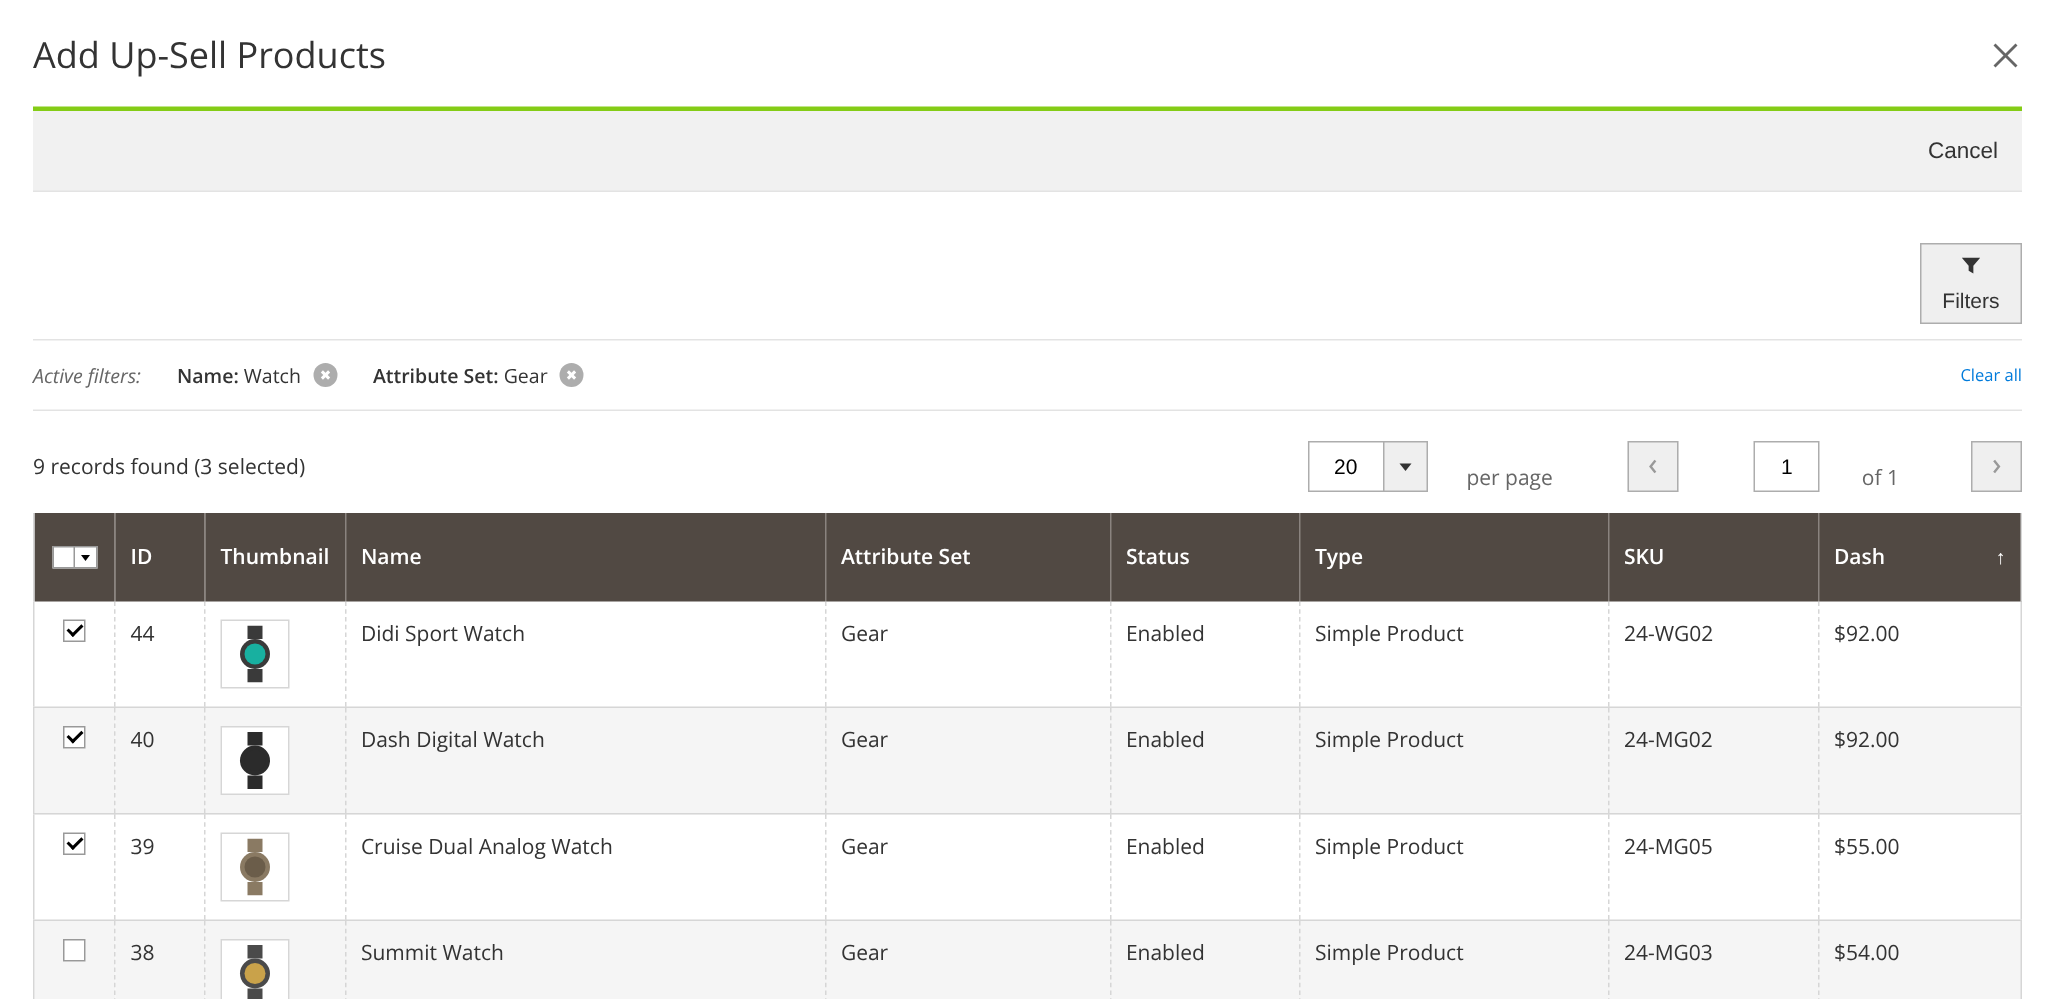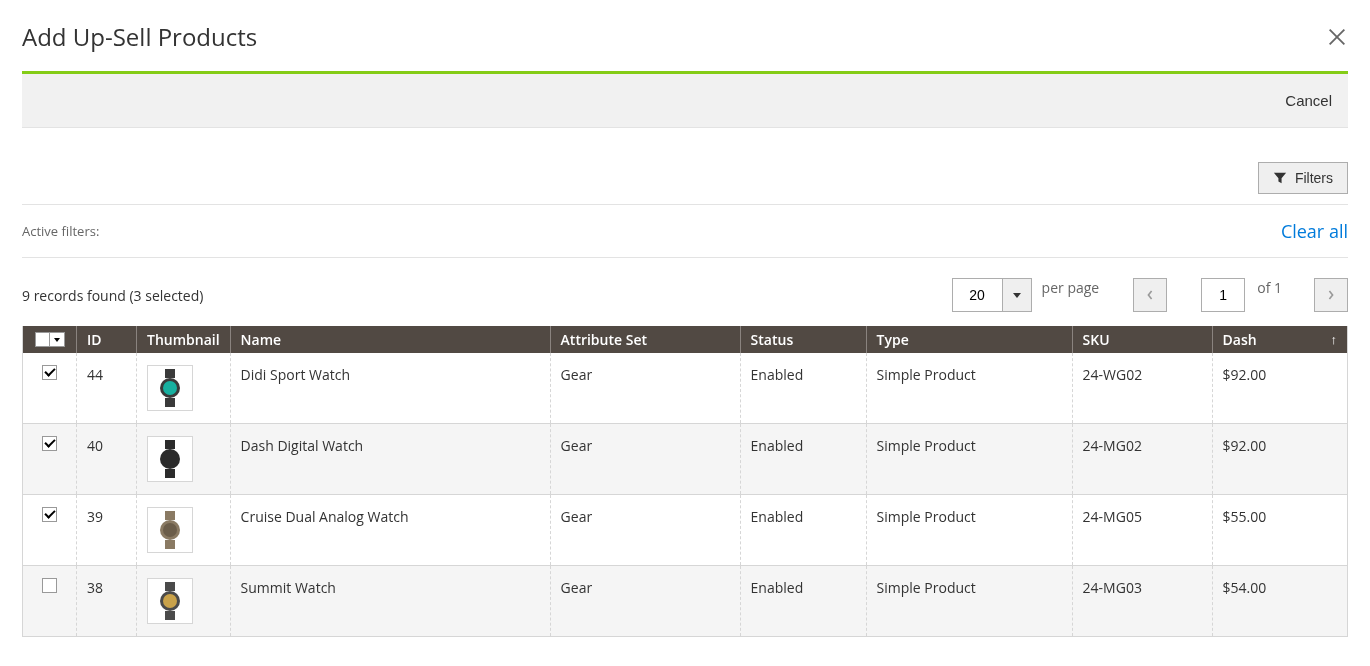--- a/index.html
+++ b/index.html
@@ -59,51 +59,52 @@
   .btn-filters {
     background: #efefef;
     border: 1px solid #adadad;
     padding: 7px 14px;
     font-size: 14px;
     cursor: pointer;
     display: flex;
     align-items: center;
     gap: 8px;
     color: #333;
+    flex-direction: column;
   }
   .funnel-icon { width: 14px; height: 14px; fill: #333; }
   .active-filters-row {
     display: flex;
     justify-content: space-between;
     align-items: center;
     padding: 14px 0;
     border-bottom: 1px solid #e3e3e3;
     font-size: 13px;
   }
   .active-filters-left { display: flex; align-items: center; gap: 24px; }
-  .filter-label { color: #666; }
+  .filter-label { color: #666; font-style: italic; }
   .filter-chip { display: flex; align-items: center; gap: 8px; }
   .filter-chip-text { color: #333; font-weight: 600; }
   .fc-val { font-weight: 400; }
   .chip-x {
     width: 16px; height: 16px;
     background: #adadad; border-radius: 50%;
     display: inline-flex; align-items: center; justify-content: center;
     cursor: pointer;
   }
   .chip-x svg { width: 8px; height: 8px; stroke: #fff; stroke-width: 2.5; }
-  .clear-all { color: #007bdb; cursor: pointer; font-size: 18px; }
+  .clear-all { color: #007bdb; cursor: pointer; font-size: 11px; }
   .toolbar-row {
     display: flex;
     justify-content: space-between;
     align-items: center;
     padding: 20px 0 14px 0;
   }
   .records-found { color: #333; font-size: 14px; }
-  .toolbar-right { display: flex; align-items: flex-start; gap: 4px; }
+  .toolbar-right { display: flex; align-items: flex-end; gap: 20px; }
   .page-size-wrap { display: flex; align-items: center; }
   .page-size-input {
     width: 50px; height: 34px;
     border: 1px solid #adadad;
     text-align: center; font-size: 14px;
     border-right: none;
   }
   .page-size-btn {
     width: 30px; height: 34px;
     background: #efefef;
@@ -133,21 +134,21 @@
     border-collapse: collapse;
     border-left: 1px solid #d6d6d6;
     border-right: 1px solid #d6d6d6;
   }
   table.data-grid th {
     background: #514943;
     color: #fff;
     text-align: left;
     font-weight: 600;
     font-size: 14px;
-    padding: 4px 10px;
+    padding: 20px 10px;
     border-right: 1px solid #8a837f;
   }
   table.data-grid th:last-child { border-right: none; }
   table.data-grid td {
     padding: 12px 10px;
     font-size: 14px;
     color: #333;
     vertical-align: top;
     border-right: 1px dashed #d6d6d6;
   }
@@ -226,20 +227,40 @@
     <svg class="funnel-icon" viewBox="0 0 16 16">
         <path d="M1 2h14l-5.2 6.2V14l-3.6-2V8.2z"></path>
       </svg>
     <span>Filters</span>
   </button>
 </div>
 
 <div class="active-filters-row">
   <div class="active-filters-left">
     <span class="filter-label">Active filters:</span>
+    <span id="chips-container" style="display: inline-flex; gap: 24px;">
+        <span class="filter-chip">
+          <span class="filter-chip-text">Name: <span class="fc-val">Watch</span></span>
+          <span class="chip-x">
+            <svg viewBox="0 0 10 10">
+              <line x1="2" y1="2" x2="8" y2="8"></line>
+              <line x1="8" y1="2" x2="2" y2="8"></line>
+            </svg>
+          </span>
+        </span>
+        <span class="filter-chip">
+          <span class="filter-chip-text">Attribute Set: <span class="fc-val">Gear</span></span>
+          <span class="chip-x">
+            <svg viewBox="0 0 10 10">
+              <line x1="2" y1="2" x2="8" y2="8"></line>
+              <line x1="8" y1="2" x2="2" y2="8"></line>
+            </svg>
+          </span>
+        </span>
+      </span>
   </div>
   <span class="clear-all">Clear all</span>
 </div>
 
 <div class="toolbar-row">
   <span class="records-found">9 records found (3 selected)</span>
   <div class="toolbar-right">
     <div class="page-size-wrap">
       <input class="page-size-input" value="20" style="">
       <button class="page-size-btn">

